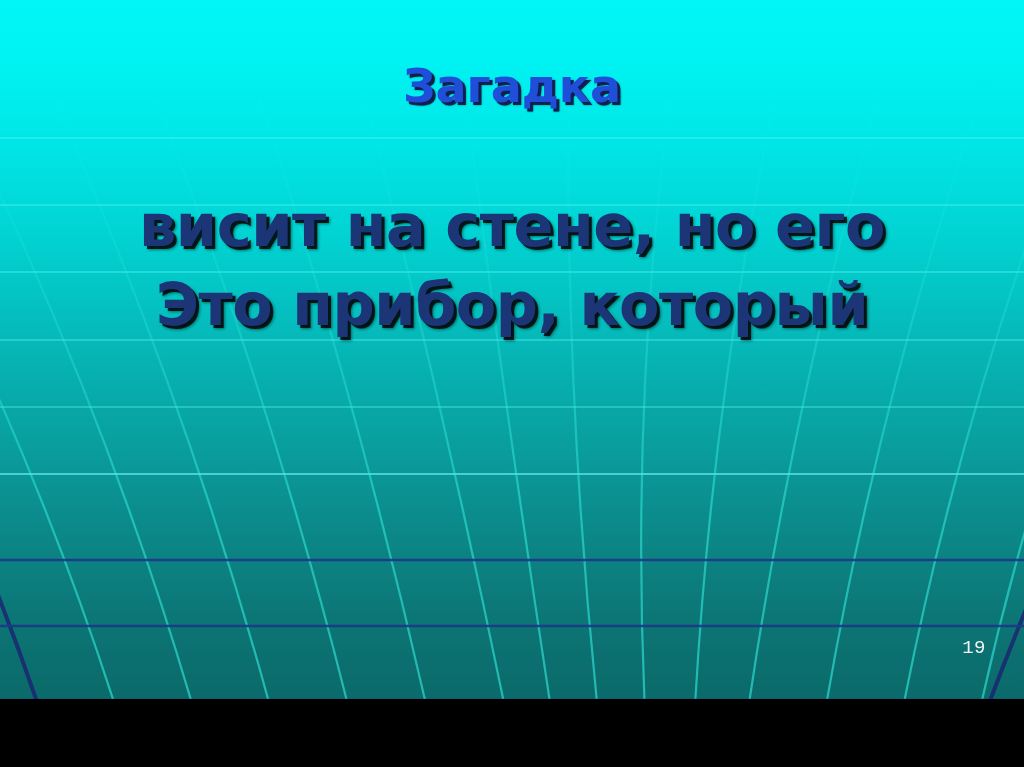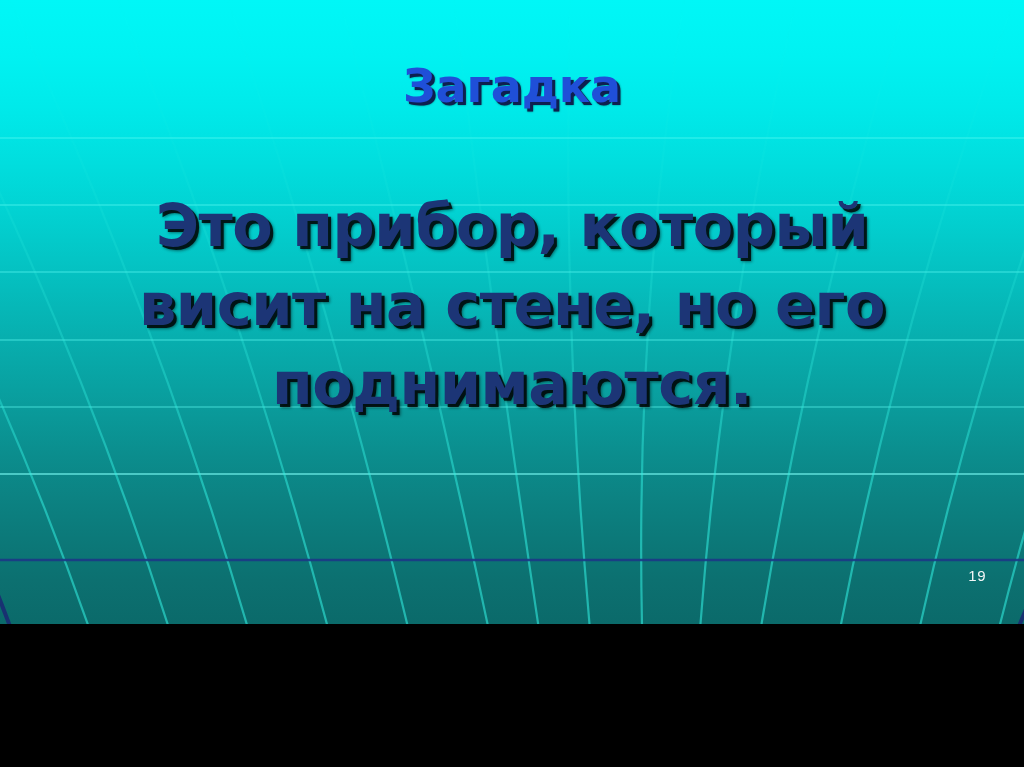--- a/index.html
+++ b/index.html
@@ -4,21 +4,21 @@
 <title>Загадка</title>
 <style>
   html, body {
     margin: 0;
     padding: 0;
     background: #000;
   }
   #slide {
     position: relative;
     width: 1024px;
-    height: 624px;
+    height: 699px;
     overflow: hidden;
     font-family: "DejaVu Sans", "Liberation Sans", sans-serif;
     
     background: linear-gradient(
         to bottom,
         #00f7f7   0%,
         #00f2f2   9%,
         #00e9e9  18%,
         #01dede  26%,
         #02d2d2  34%,
@@ -74,22 +74,22 @@
     text-shadow: 3px 3px 0 rgba(0,0,0,.80), 4px 4px 3px rgba(0,0,0,.45);
     white-space: nowrap;
     letter-spacing: -0.5px;
   }
 
   
   .page-number {
     position: absolute;
     right: 38px;
     bottom: 40px;
-    font-family: Liberation Sans, sans-serif;
-    font-size: 15px;
+    font-family: Liberation Mono, monospace;
+    font-size: 19px;
     color: #f2f6f6;
     letter-spacing: .5px;
   }
 </style>
 </head>
 <body>
 
 <div id="slide">
 
   <svg id="graticule" viewBox="0 0 1024 767" preserveAspectRatio="none">
@@ -158,20 +158,19 @@
     <g stroke="#1c3a86" stroke-width="2.4" fill="none" opacity="0.92">
       <line x1="0" y1="560" x2="1024" y2="560"></line>
       <line x1="0" y1="626" x2="1024" y2="626"></line>
       <line x1="0" y1="700" x2="1024" y2="700"></line>
     </g>
   </svg>
 
   <div class="title">Загадка</div>
 
   <div class="body-block">
+    <div class="body-line">висит на стене, но его</div>
     <div class="body-line">Это прибор, который</div>
-    <div class="body-line">висит на стене, но его</div>
-    <div class="body-line">поднимаются.</div>
   </div>
 
   <div class="page-number">19</div>
 
 </div>
 
 </body></html>

